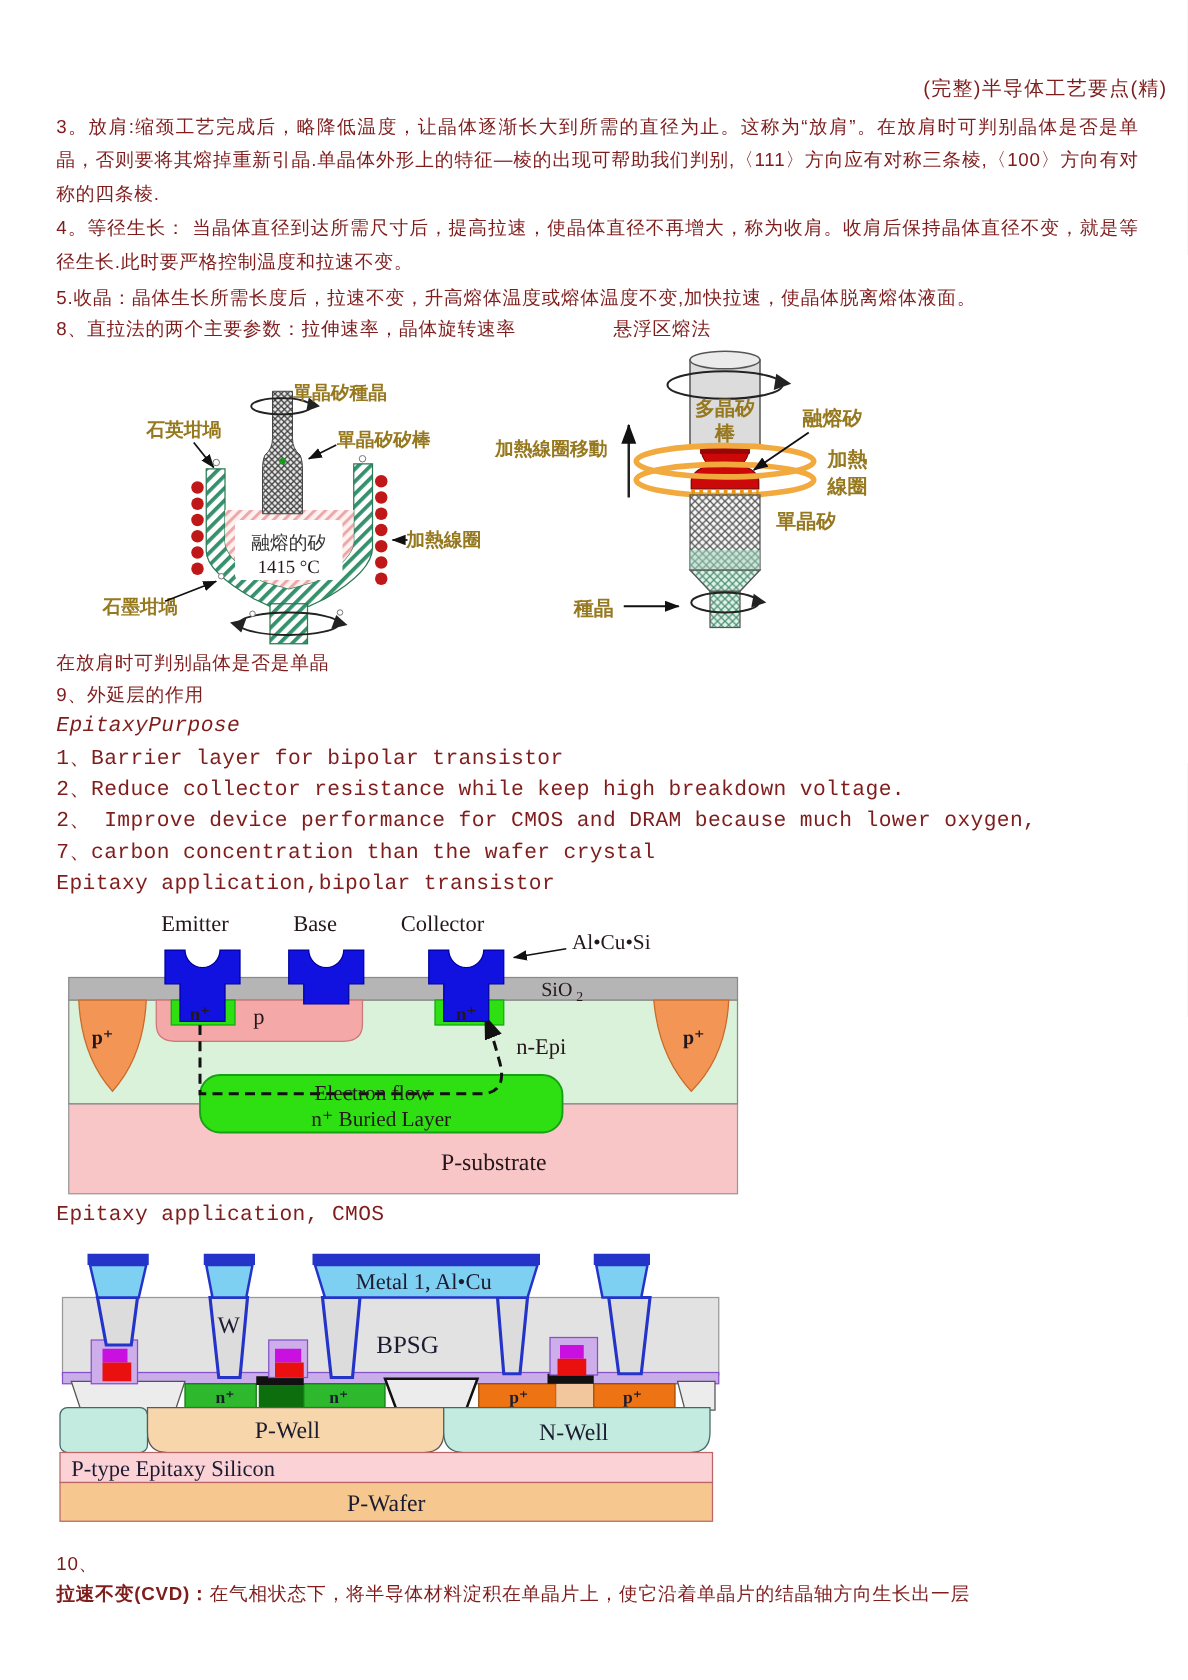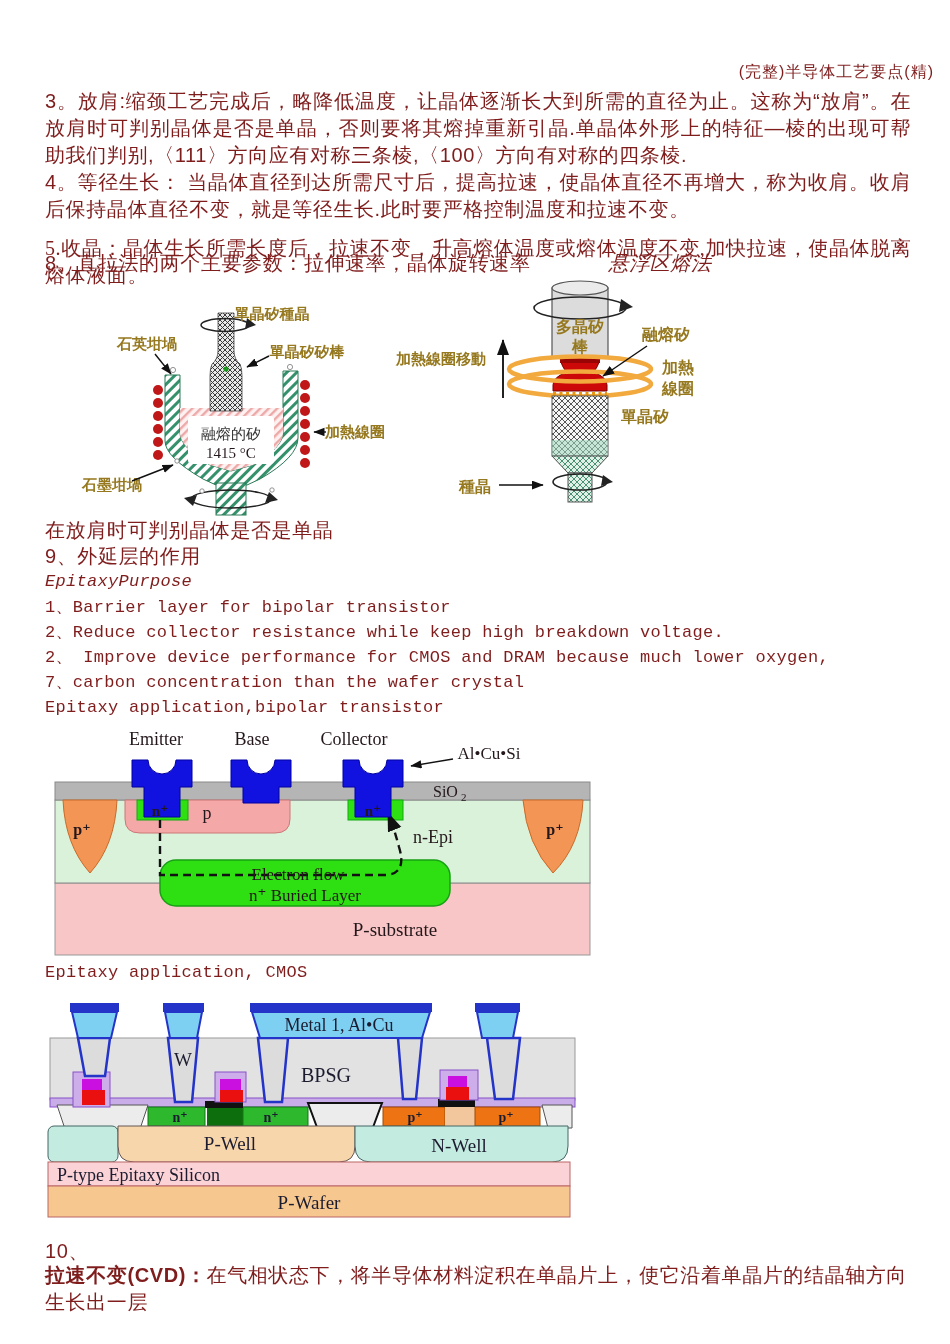--- a/index.html
+++ b/index.html
@@ -1,43 +1,43 @@
 <!DOCTYPE html>
 <html><head>
 <meta charset="utf-8">
 <style>
   html,body { margin:0; padding:0; background:#e9e9e9; }
   .page {
     position:relative; width:950px; height:1344px; background:#ffffff;
     font-family:"Liberation Sans","DejaVu Sans",sans-serif; color:#7f1d1d;
     margin:0 auto; overflow:hidden;padding-left:28px;
   }
-  .t { position:absolute; font-size:20px; line-height:27px; letter-spacing:0.6px; }
+  .t { position:absolute; font-size:15px; line-height:27px; letter-spacing:0.6px; }
   .just { text-align:justify; }
   .hdr { font-size:16px; letter-spacing:1px; }
   .mono { font-family:"Liberation Mono","DejaVu Sans Mono",monospace; font-size:17px; letter-spacing:0.3px; line-height:22px; }
   .bold { font-weight:bold; }
   svg { position:absolute; overflow:visible; }
   svg text { user-select:none; }
   .gold { fill:#96781e; font-weight:bold; font-family:"Liberation Sans","DejaVu Sans",sans-serif; }
   .ser  { fill:#24171b; font-family:"Liberation Serif","DejaVu Serif",serif; }
   .serc { fill:#1c1c30; font-family:"Liberation Serif","DejaVu Serif",serif; }
 </style>
 </head>
 <body>
 
 <div class="page">
 
   <div class="t hdr" style="top:58px; right:44px;">(完整)半导体工艺要点(精)</div>
 
   <div class="t just" style="top:88px; left:45px; width:866px;">3。放肩:缩颈工艺完成后，略降低温度，让晶体逐渐长大到所需的直径为止。这称为“放肩”。在放肩时可判别晶体是否是单晶，否则要将其熔掉重新引晶.单晶体外形上的特征—棱的出现可帮助我们判别,〈111〉方向应有对称三条棱,〈100〉方向有对称的四条棱.</div>
   <div class="t just" style="top:169px; left:45px; width:866px;">4。等径生长： 当晶体直径到达所需尺寸后，提高拉速，使晶体直径不再增大，称为收肩。收肩后保持晶体直径不变，就是等径生长.此时要严格控制温度和拉速不变。</div>
-  <div class="t" style="top:235px; left:45px; width:880px;font-family:Liberation Serif, serif;">5.收晶：晶体生长所需长度后，拉速不变，升高熔体温度或熔体温度不变,加快拉速，使晶体脱离熔体液面。</div>
+  <div class="t" style="top:225px; left:45px; width:880px;">5.收晶：晶体生长所需长度后，拉速不变，升高熔体温度或熔体温度不变,加快拉速，使晶体脱离熔体液面。</div>
   <div class="t" style="top:250px; left:45px; width:880px;">
-    <span>8、直拉法的两个主要参数：拉伸速率，晶体旋转速率</span><span style="margin-left:78px;font-style:italic;">悬浮区熔法</span>
+    <span>8、直拉法的两个主要参数：拉伸速率，晶体旋转速率</span><span style="margin-left:78px;">悬浮区熔法</span>
   </div>
 
   <svg style="left:85px; top:285px;" width="320" height="232" viewBox="0 0 320 232">
     <defs>
       <pattern id="gh" width="7" height="7" patternUnits="userSpaceOnUse" patternTransform="rotate(45)">
         <rect width="7" height="7" fill="#ffffff"></rect>
           <rect width="3" height="7" fill="#35916b"></rect>
       </pattern>
       <pattern id="ph" width="6" height="6" patternUnits="userSpaceOnUse" patternTransform="rotate(45)">
         <rect width="6" height="6" fill="#fdf1f1"></rect>

